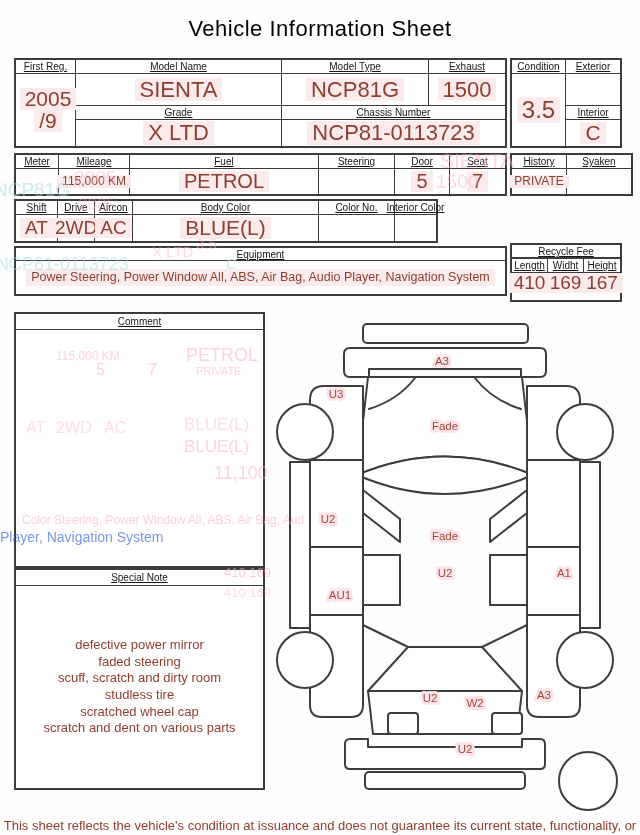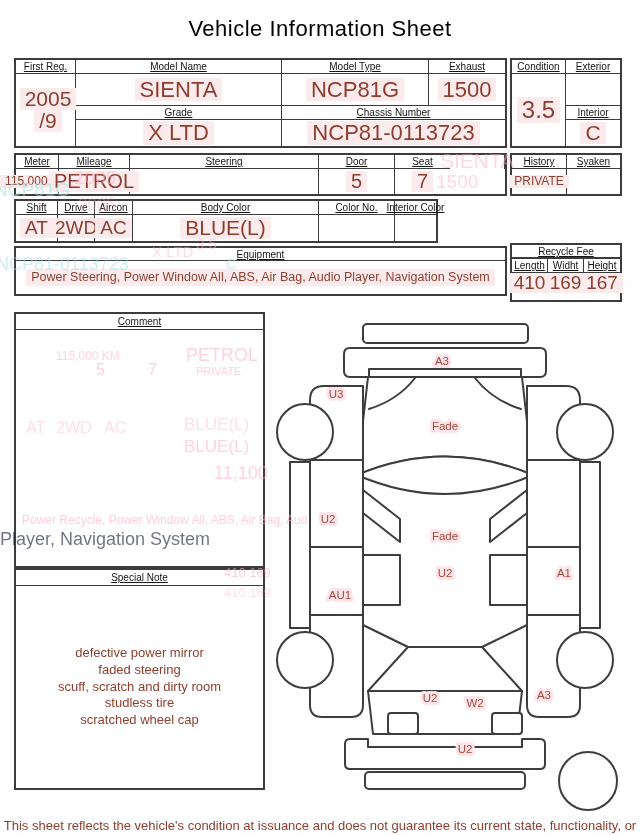--- a/index.html
+++ b/index.html
@@ -70,40 +70,41 @@
     <div class="lc" style="grid-column:2;grid-row:2;"></div>
     <div class="hdr lc" style="grid-column:2;grid-row:3;">Interior</div>
     <div class="val f21 lc lr" style="grid-column:2;grid-row:4;">
         <span>C</span>
       </div>
   </div>
 
   <div class="tbl" style="left:14px;top:153px;width:493px;height:43px;grid-template-columns:43px 71px 189px 76px 55px 1fr;grid-template-rows:14px 1fr;">
     <div class="hdr">Meter</div>
     <div class="hdr">Mileage</div>
+    <div class="hdr">Fuel</div>
     <div class="hdr">Steering</div>
     <div class="hdr">Door</div>
     <div class="hdr lc">Seat</div>
     <div class="lr"></div>
     <div class="val f12 lr">
         <span>115,000 KM</span>
       </div>
     <div class="val f20 lr">
         <span>PETROL</span>
       </div>
     <div class="lr"></div>
     <div class="val f20 lr">
         <span>5</span>
       </div>
     <div class="val f20 lc lr">
         <span>7</span>
       </div>
   </div>
 
-  <div class="tbl" style="left:510px;top:153px;width:112px;height:43px;grid-template-columns:55px 1fr;grid-template-rows:14px 1fr;">
+  <div class="tbl" style="left:510px;top:153px;width:123px;height:43px;grid-template-columns:55px 1fr;grid-template-rows:14px 1fr;">
     <div class="hdr">History</div>
     <div class="hdr lc">Syaken</div>
     <div class="val f12 lr">
         <span>PRIVATE</span>
       </div>
     <div class="lc lr"></div>
   </div>
 
   <div class="tbl" style="left:14px;top:199px;width:424px;height:44px;grid-template-columns:42px 37px 38px 186px 76px 1fr;grid-template-rows:14px 1fr;">
     <div class="hdr">Shift</div>
@@ -163,20 +164,21 @@
   </div>
 
   <div class="tbl" style="left:14px;top:568px;width:251px;height:222px;grid-template-columns:1fr;grid-template-rows:16px 1fr;">
     <div class="hdr lc">Special Note</div>
     <div class="notes lc lr">
       <div>defective power mirror</div>
       <div>faded steering</div>
       <div>scuff, scratch and dirty room</div>
       <div>studless tire</div>
       <div>scratched wheel cap</div>
+      <div>scratch and dent on various parts</div>
     </div>
   </div>
 
   <svg class="diagram" viewBox="0 0 370 510" width="370" height="510">
     <g fill="#fff" stroke="#3d3d3d" stroke-width="2" stroke-linejoin="round" stroke-linecap="round">
       <rect x="93" y="14" width="165" height="19" rx="4"></rect>
       <path d="M80,38 H270 Q276,38 276,44 V61 Q276,67 270,67 H251 V59 H99 V67 H80 Q74,67 74,61 V44 Q74,38 80,38 Z"></path>
       <path d="M98,67 H252 L263,165 Q175,128 87,165 Z"></path>
       <path d="M87,165 Q175,128 263,165 Q175,203 87,165 Z"></path>
       <path fill="none" d="M145,68 Q128,90 99,99 M205,68 Q222,90 251,99"></path>
@@ -237,20 +239,20 @@
       <div class="ghost" style="left: 96px; top: 362px; font-size: 16px; color: rgb(255, 174, 200); opacity: 0.6;">5</div>
       <div class="ghost" style="left: 148px; top: 362px; font-size: 16px; color: rgb(255, 174, 200); opacity: 0.6;">7</div>
       <div class="ghost" style="left: 186px; top: 346px; font-size: 18px; color: rgb(255, 174, 200); opacity: 0.55;">PETROL</div>
       <div class="ghost" style="left: 196px; top: 366px; font-size: 11px; color: rgb(255, 174, 200); opacity: 0.55;">PRIVATE</div>
       <div class="ghost" style="left: 26px; top: 420px; font-size: 16px; color: rgb(255, 174, 200); opacity: 0.4;">AT</div>
       <div class="ghost" style="left: 56px; top: 420px; font-size: 16px; color: rgb(255, 174, 200); opacity: 0.4;">2WD</div>
       <div class="ghost" style="left: 104px; top: 420px; font-size: 16px; color: rgb(255, 174, 200); opacity: 0.4;">AC</div>
       <div class="ghost" style="left: 184px; top: 416px; font-size: 17px; color: rgb(255, 174, 200); opacity: 0.4;">BLUE(L)</div>
       <div class="ghost" style="left: 184px; top: 438px; font-size: 17px; color: rgb(255, 174, 200); opacity: 0.55;">BLUE(L)</div>
       <div class="ghost" style="left: 214px; top: 464px; font-size: 18px; color: rgb(255, 174, 200); opacity: 0.55;">11,100</div>
-      <div class="ghost" style="left: 22px; top: 514px; font-size: 12px; color: rgb(255, 174, 200); opacity: 0.6;">Power Recycle, Power Window  All, ABS, Air Bag, Aud</div>
-      <div class="ghost" style="left: 0px; top: 530px; font-size: 18px; color: #0f172a; opacity: 0.6;">Player, Navigation System</div>
+      <div class="ghost" style="left: 22px; top: 514px; font-size: 12px; color: rgb(255, 174, 200); opacity: 0.6;">Color Steering, Power Window  All, ABS, Air Bag, Aud</div>
+      <div class="ghost" style="left: 0px; top: 530px; font-size: 14px; color: #1d4ed8; opacity: 0.6;">Player, Navigation System</div>
       <div class="ghost" style="left: 224px; top: 566px; font-size: 13px; color: rgb(255, 174, 200); opacity: 0.6;">410  169</div>
       <div class="ghost" style="left: 224px; top: 586px; font-size: 13px; color: rgb(255, 174, 200); opacity: 0.4;">410  169</div>
     </div>
 
   <div class="footer">This sheet reflects the vehicle's condition at issuance and does not guarantee its current state, functionality, or suitability for any purpose</div>
 </div>
 
 </body></html>

